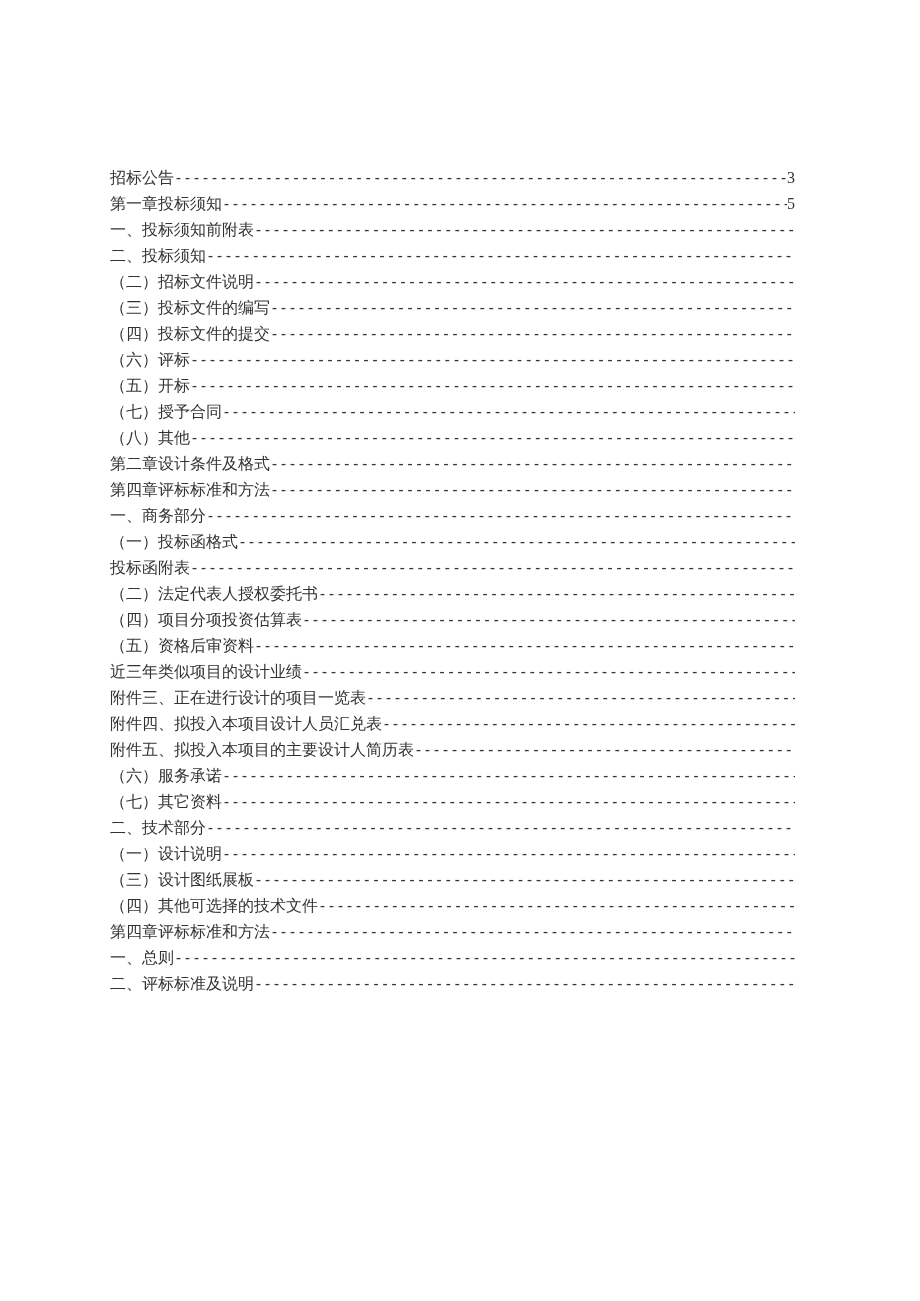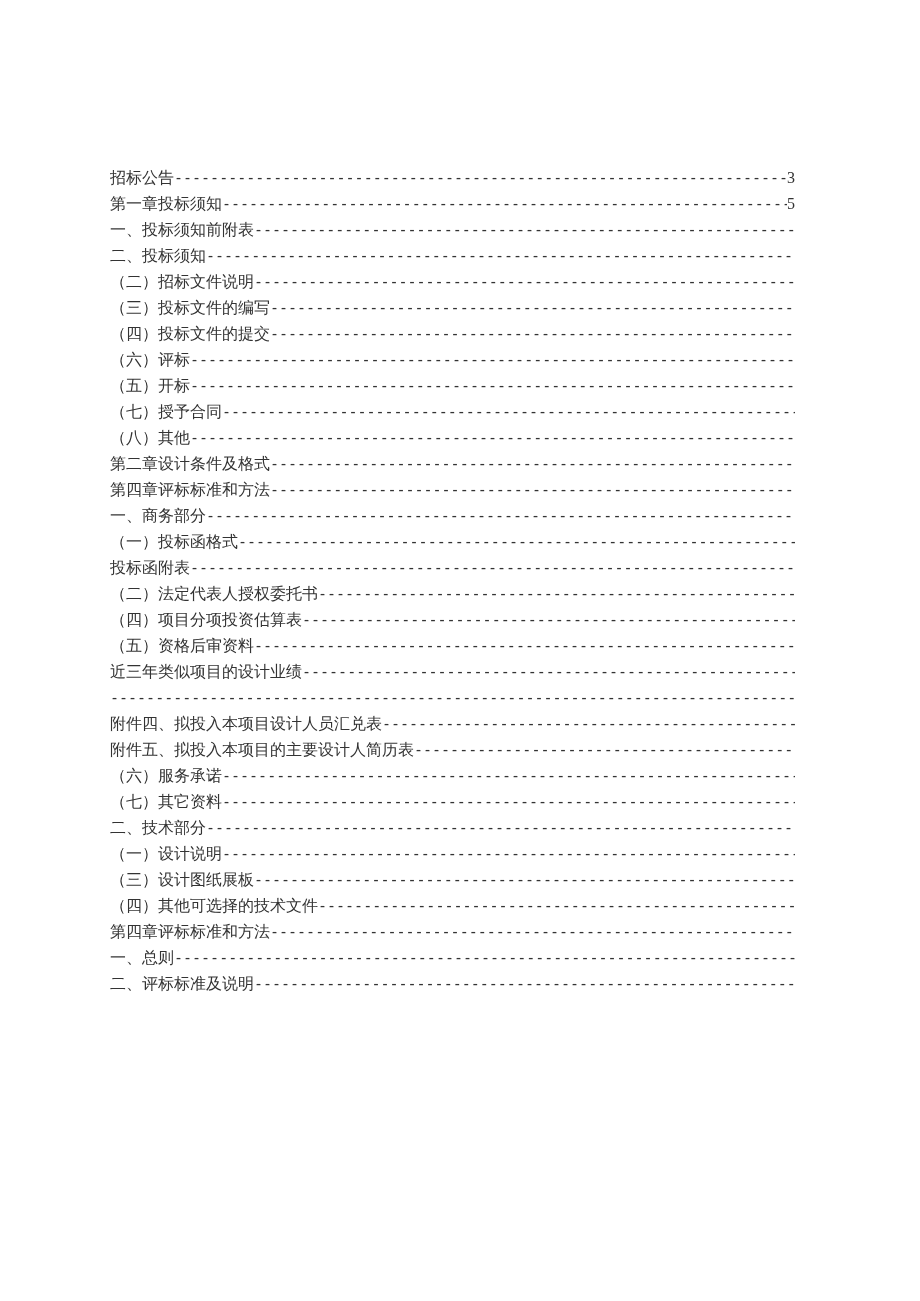--- a/index.html
+++ b/index.html
@@ -115,20 +115,21 @@
     </div>
     <div class="toc-entry">
       <span class="label">（五）资格后审资料</span>
       <span class="leader"></span>
     </div>
     <div class="toc-entry">
       <span class="label">近三年类似项目的设计业绩</span>
       <span class="leader"></span>
     </div>
     <div class="toc-entry">
+      <span class="label">附件三、正在进行设计的项目一览表</span>
       <span class="leader"></span>
     </div>
     <div class="toc-entry">
       <span class="label">附件四、拟投入本项目设计人员汇兑表</span>
       <span class="leader"></span>
     </div>
     <div class="toc-entry">
       <span class="label">附件五、拟投入本项目的主要设计人简历表</span>
       <span class="leader"></span>
     </div>

